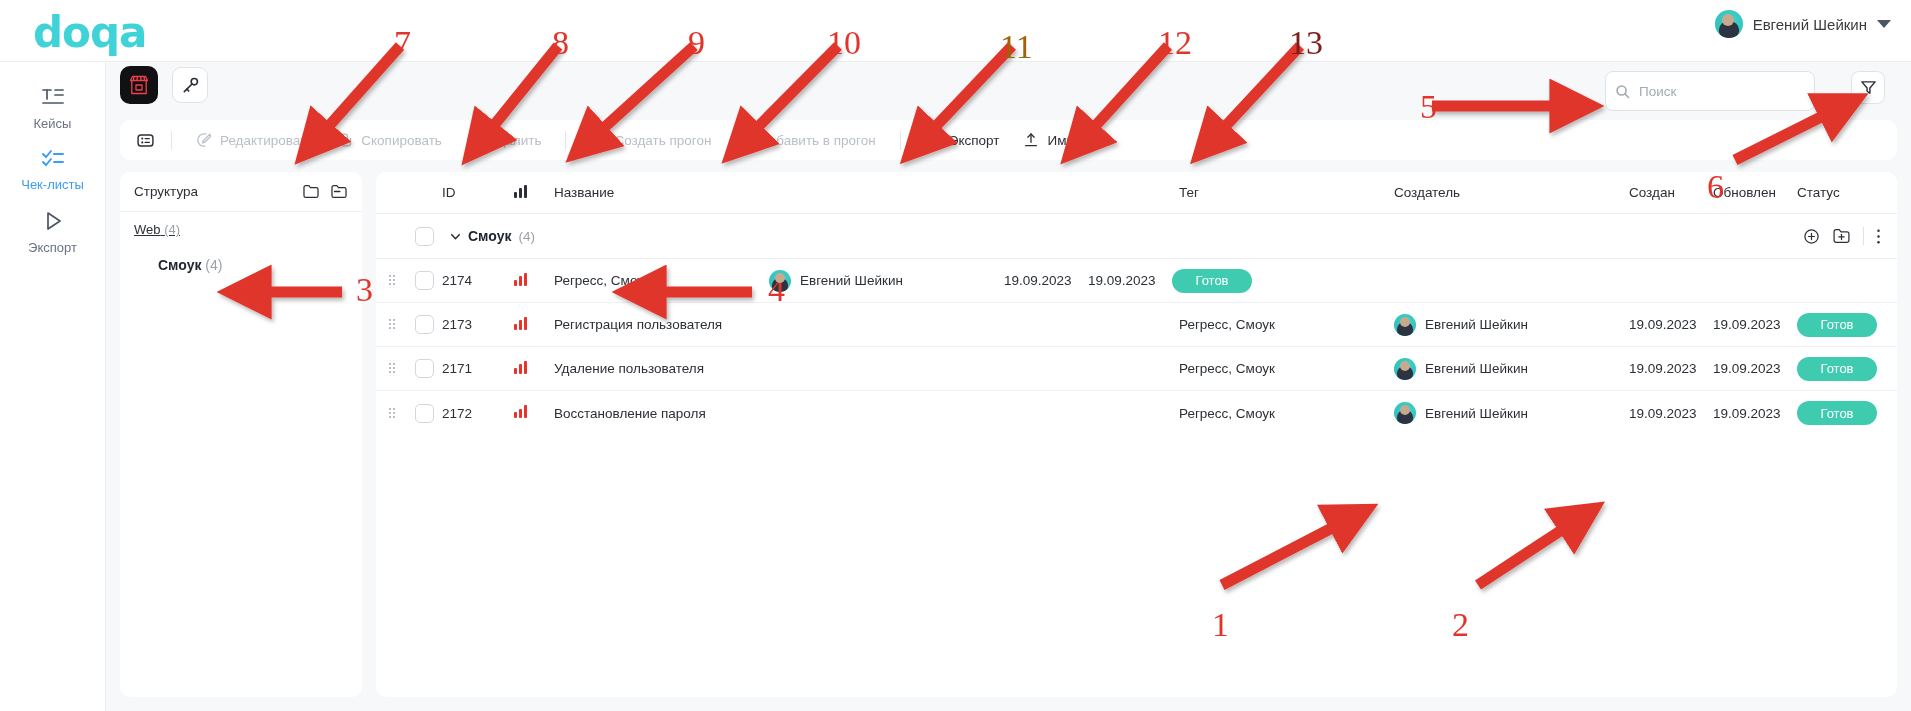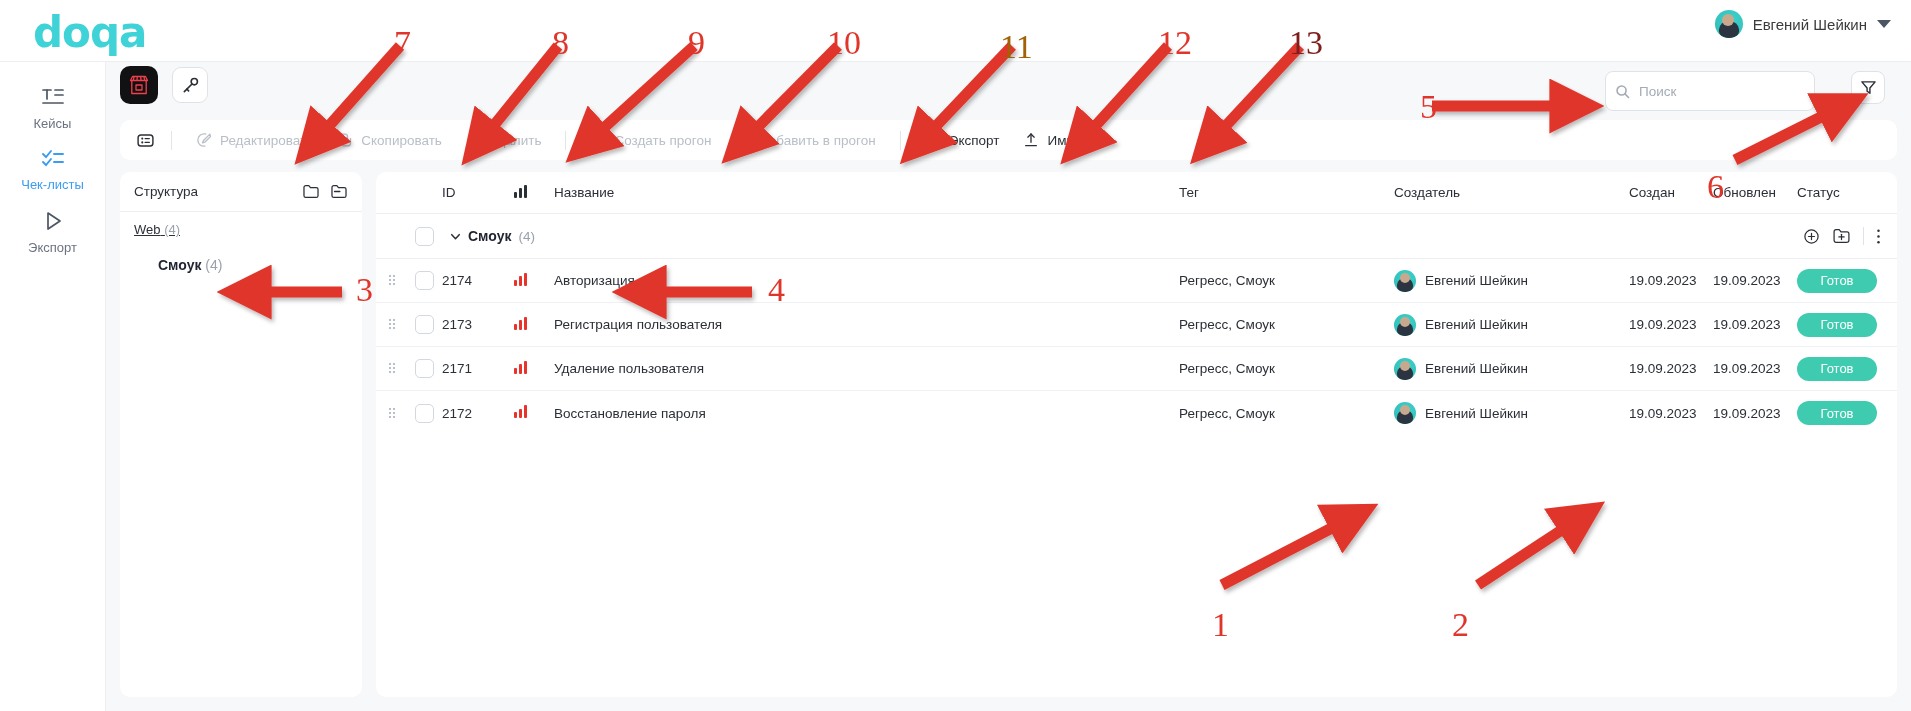--- a/index.html
+++ b/index.html
@@ -478,21 +478,20 @@
             </div>
             <div class="c-check">
               <span class="checkbox"></span>
             </div>
             <div class="c-id">2174</div>
             <div class="c-pri"><span class="bars">
                 <i></i>
                 <i></i>
                 <i></i>
               </span></div>
-            <div class="c-name">Авторизация</div>
             <div class="c-tag">Регресс, Смоук</div>
             <div class="c-author">
               <span class="avatar-sm"></span>
               <span>Евгений Шейкин</span>
             </div>
             <div class="c-date1">19.09.2023</div>
             <div class="c-date2">19.09.2023</div>
             <div class="c-status"><span class="badge" style="background: rgb(63, 203, 176);">Готов</span></div>
           </div>
           <div class="trow">

